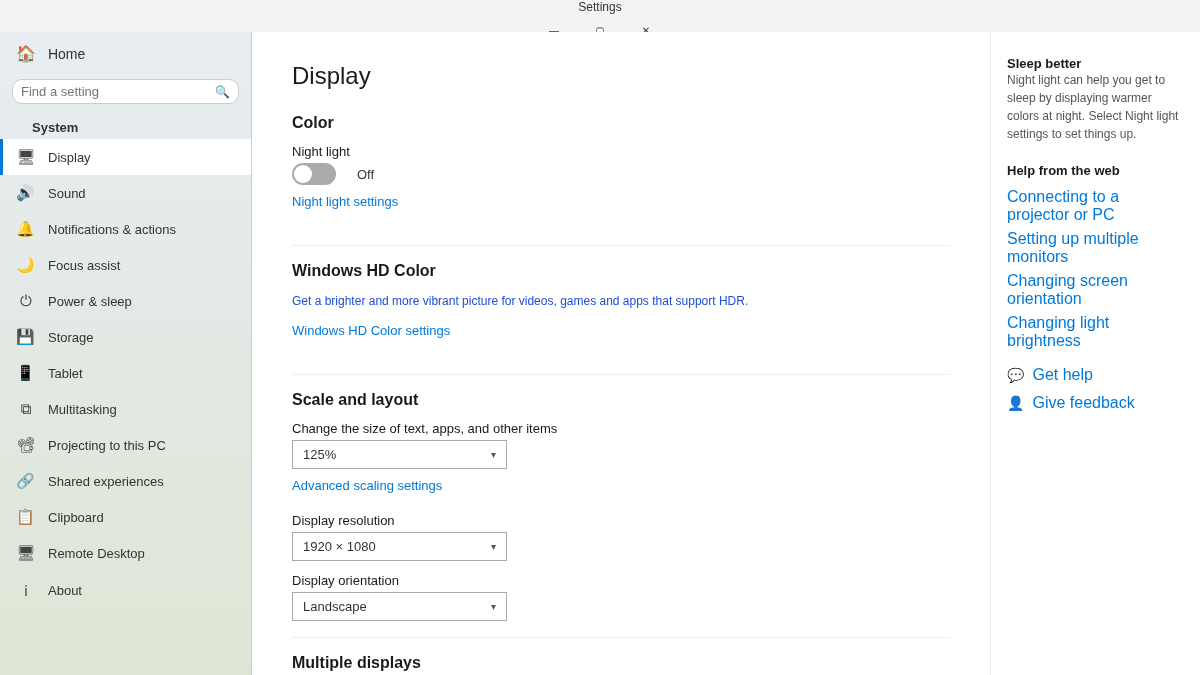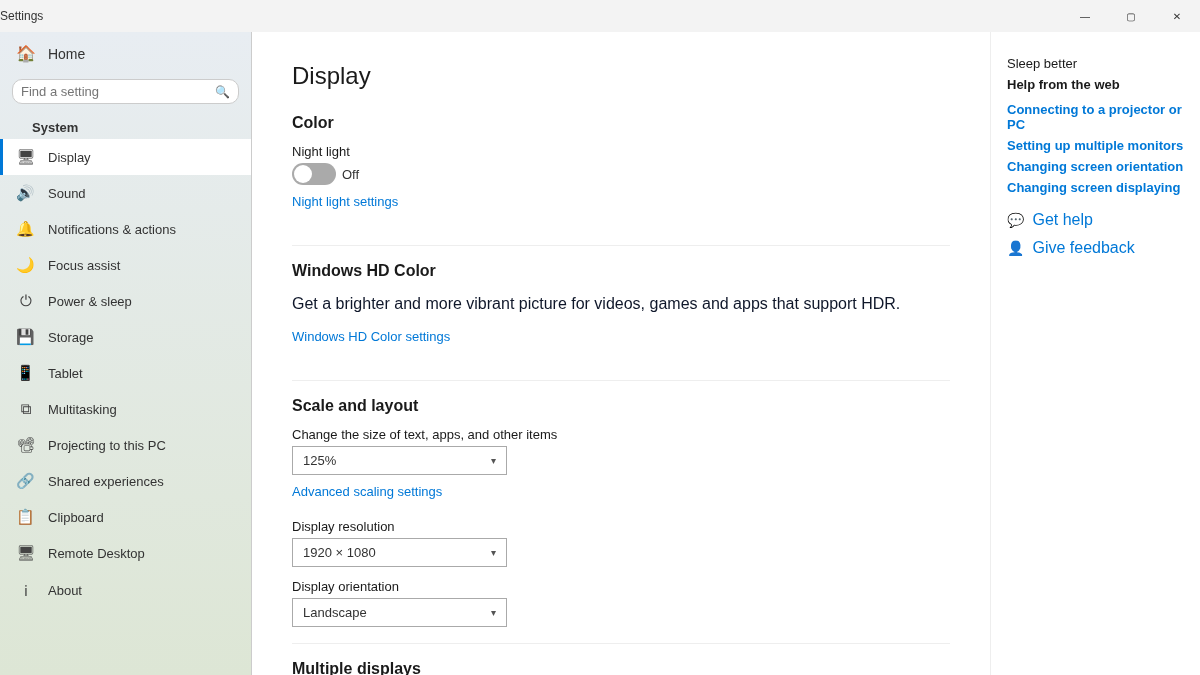--- a/index.html
+++ b/index.html
@@ -3,23 +3,24 @@
   <meta charset="utf-8">
   <style>
     * { margin: 0; padding: 0; box-sizing: border-box; }
     body { font-family: 'Segoe UI', sans-serif; font-size: 14px; background: #f3f3f3; width: 1200px; height: 675px; overflow: hidden; display: flex; flex-direction: column; }
 
     .titlebar {
       height: 32px;
       background: #f3f3f3;
       display: flex;
       align-items: center;
-      padding: 0 0;
+      padding: 0 25px;
       justify-content: space-between;
       flex-shrink: 0;
+      flex-direction: column;
     }
     .titlebar-title { font-size: 12px; color: #333; }
     .titlebar-controls { display: flex; gap: 0; }
     .titlebar-btn {
       width: 46px; height: 32px;
       background: transparent; border: none; cursor: pointer;
       display: flex; align-items: center; justify-content: center;
       font-size: 10px; color: #333;
     }
 
@@ -110,31 +111,31 @@
       margin-bottom: 12px;
     }
 
     .setting-label {
       font-size: 13px;
       color: #1a1a1a;
       margin-bottom: 4px;
     }
 
     .setting-sublabel {
-      font-size: 16px;
-      color: #0f172a;
+      font-size: 12px;
+      color: #1d4ed8;
       margin-bottom: 12px;
       line-height: 1.5;
     }
 
     
     .toggle-row {
       display: flex;
       align-items: center;
-      gap: 6px;
+      gap: 21px;
       margin-bottom: 8px;
     }
     .toggle {
       width: 44px; height: 22px;
       background: #aaa;
       border-radius: 11px;
       position: relative;
       cursor: pointer;
       flex-shrink: 0;
     }
@@ -181,44 +182,42 @@
     .right-panel {
       width: 210px;
       background: white;
       padding: 24px 16px;
       border-left: 1px solid #eee;
       flex-shrink: 0;
       overflow-y: auto;
     }
     .right-panel-title {
       font-size: 13px;
-      font-weight: 400;
-      color: #1a1a1a;
-      margin-bottom: 6px;
+      font-weight: 700;
+      color: #1a1a1a;
     }
     .right-panel-text {
       font-size: 12px;
       color: #555;
       line-height: 1.5;
       margin-bottom: 20px;
     }
     .right-panel-section-title {
       font-size: 13px;
       font-weight: 600;
       color: #1a1a1a;
       margin-bottom: 10px;
     }
     .right-panel-link {
       color: #0078d7;
-      font-size: 13px;
+      font-size: 16px;
       cursor: pointer;
       display: block;
       margin-bottom: 6px;
       text-decoration: none;
-      font-weight: bold;
     }
 
     .right-panel-action {
       display: flex;
       align-items: center;
       gap: 8px;
       margin-bottom: 10px;
       cursor: pointer;
     }
     .right-panel-action-icon { font-size: 14px; color: #333; }
@@ -361,27 +360,28 @@
     <hr class="divider">
 
     
     <div class="section-title">Multiple displays</div>
     
     
   </div>
 
   <div class="right-panel">
     <div class="right-panel-title">Sleep better</div>
+    <div class="right-panel-text">Night light can help you get to sleep by displaying warmer colors at night. Select Night light settings to set things up.</div>
 
     <div class="right-panel-section-title">Help from the web</div>
 
     <a class="right-panel-link">Connecting to a projector or PC</a>
     <a class="right-panel-link">Setting up multiple monitors</a>
     <a class="right-panel-link">Changing screen orientation</a>
-    <a class="right-panel-link">Changing screen displaying</a>
+    <a class="right-panel-link">Changing light brightness</a>
 
     <div style="margin-top: 16px;">
       <div class="right-panel-action">
         <span class="right-panel-action-icon">💬</span>
         <span class="right-panel-action-label">Get help</span>
       </div>
       <div class="right-panel-action">
         <span class="right-panel-action-icon">👤</span>
         <span class="right-panel-action-label">Give feedback</span>
       </div>

